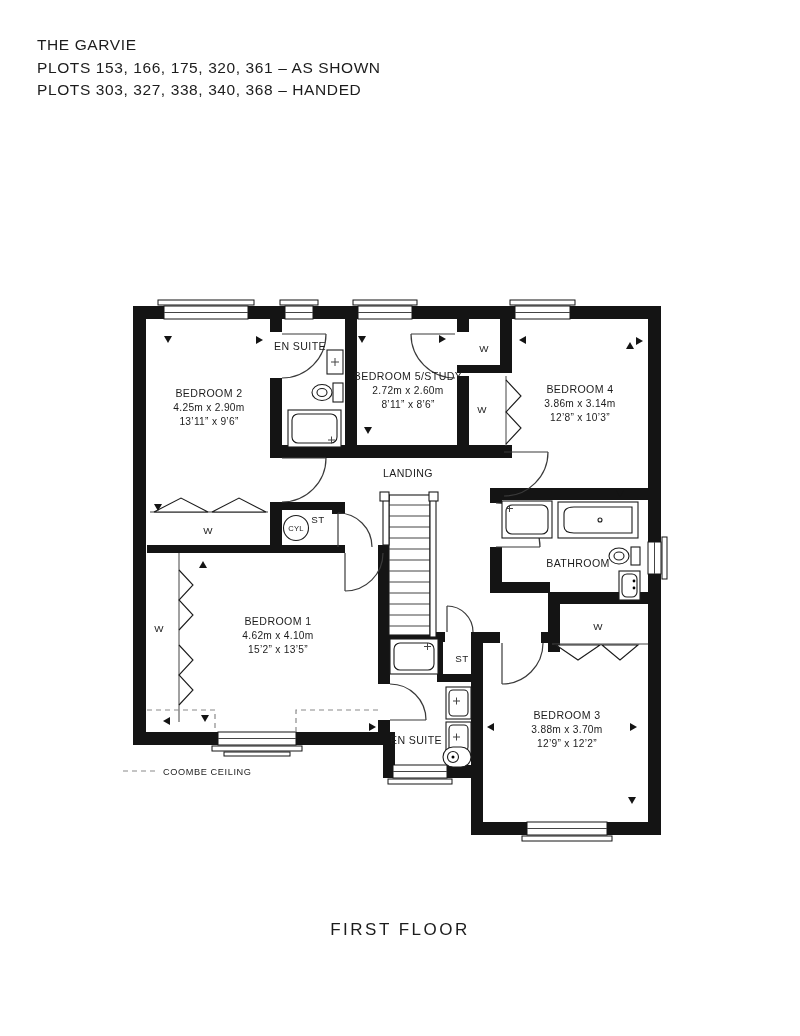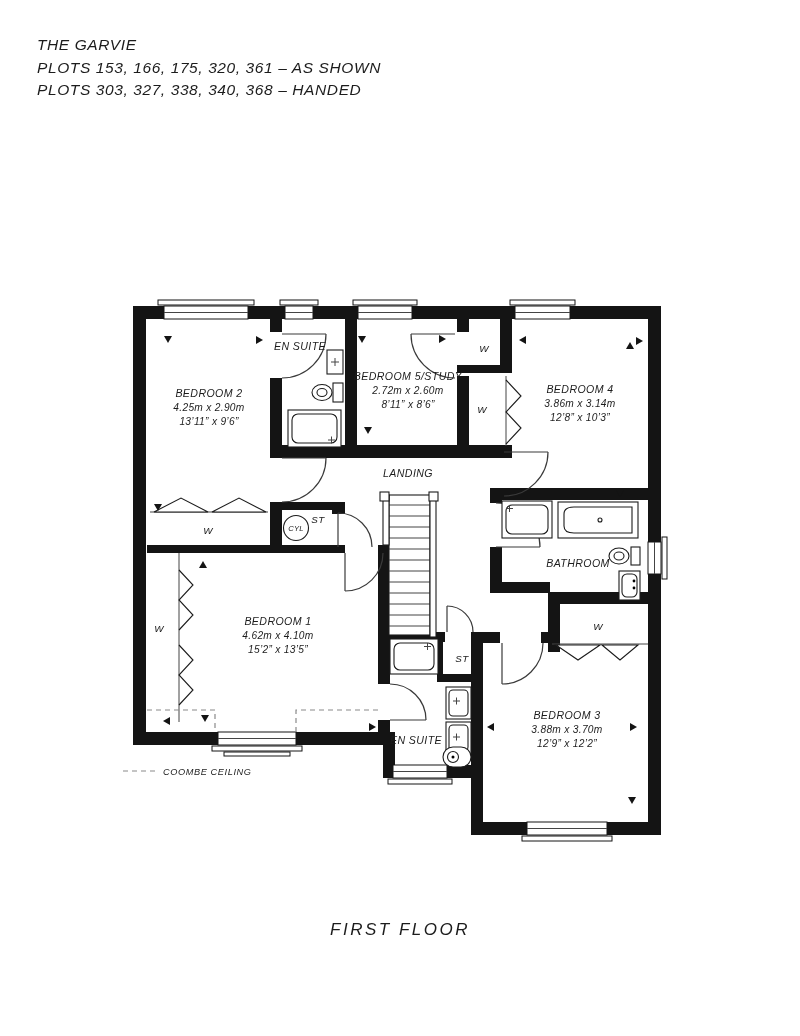--- a/index.html
+++ b/index.html
@@ -1,16 +1,16 @@
 <!DOCTYPE html>
 <html><head>
 <meta charset="utf-8">
 <style>
   html,body{margin:0;padding:0;background:#ffffff;}
-  .page{position:relative;width:800px;height:1036px;background:#fff;overflow:hidden;font-style:italic;}
+  .page{position:relative;width:800px;height:1036px;background:#fff;overflow:hidden;}
   svg{display:block;}
   text{font-family:"Liberation Sans","DejaVu Sans",sans-serif;fill:#1c1c1c;}
   .hdr{font-size:15.5px;letter-spacing:0.6px;}
   .room{font-size:10.6px;letter-spacing:0.4px;text-anchor:middle;}
   .dim{font-size:10.2px;letter-spacing:0.3px;text-anchor:middle;}
   .sm{font-size:9.8px;letter-spacing:0.4px;text-anchor:middle;}
   .tiny{font-size:7.6px;letter-spacing:0.2px;text-anchor:middle;}
   .legend{font-size:9.2px;letter-spacing:0.6px;}
   .footer{font-size:17px;letter-spacing:2.5px;text-anchor:middle;}
   .wall{fill:#141414;}

